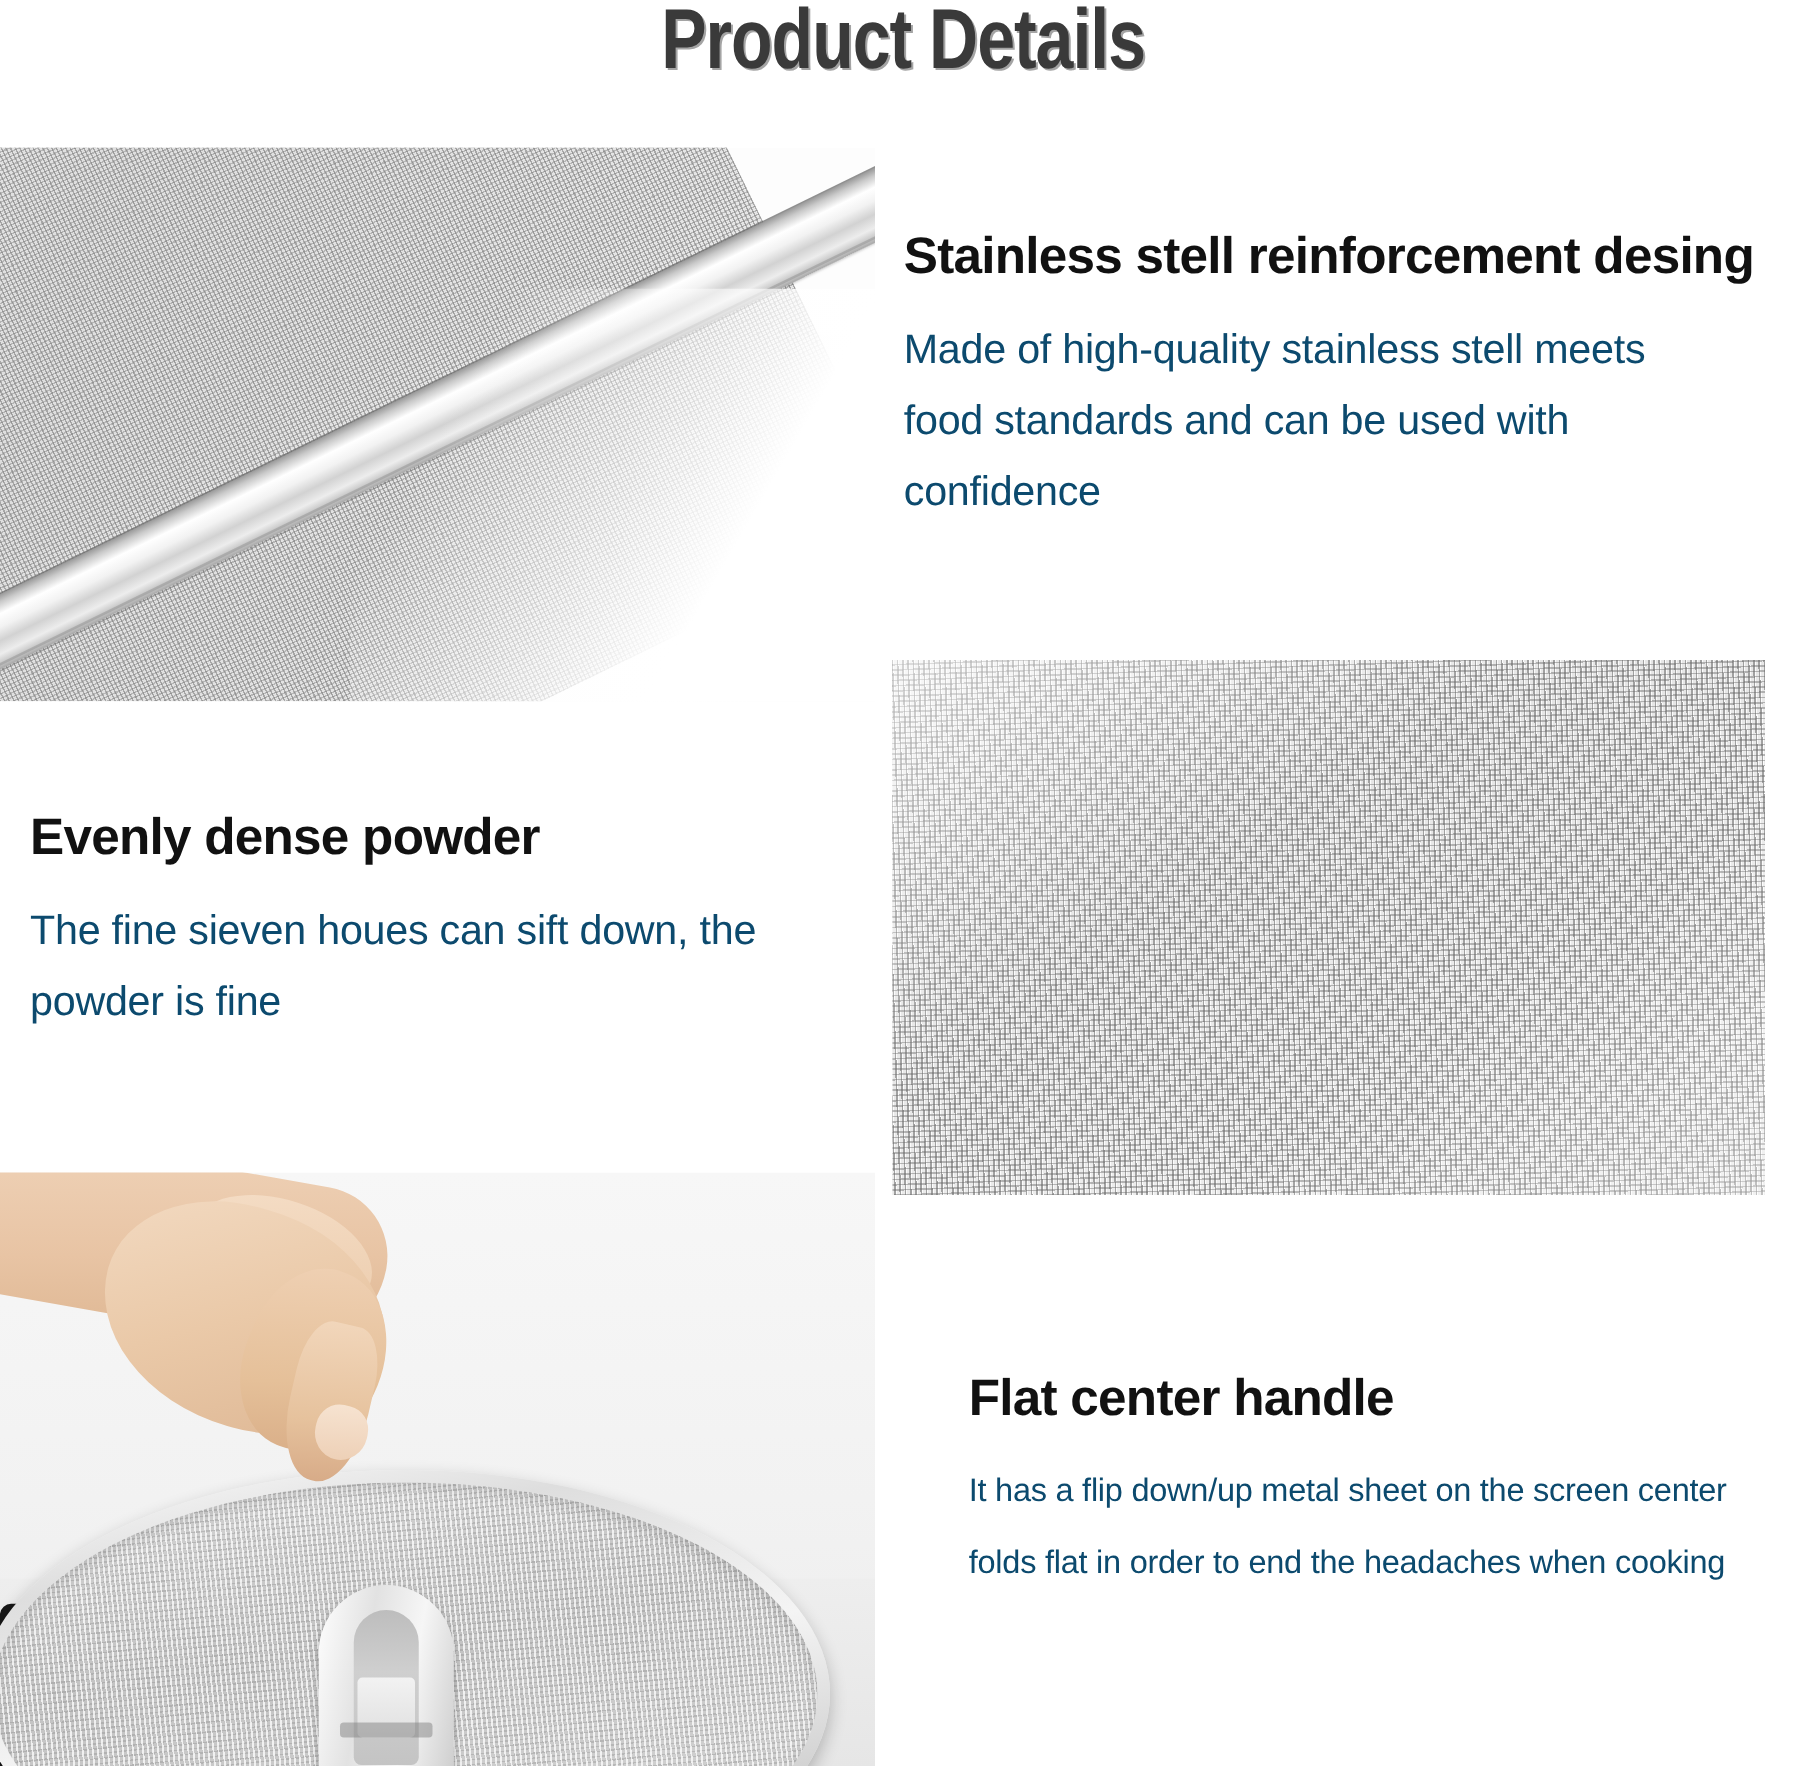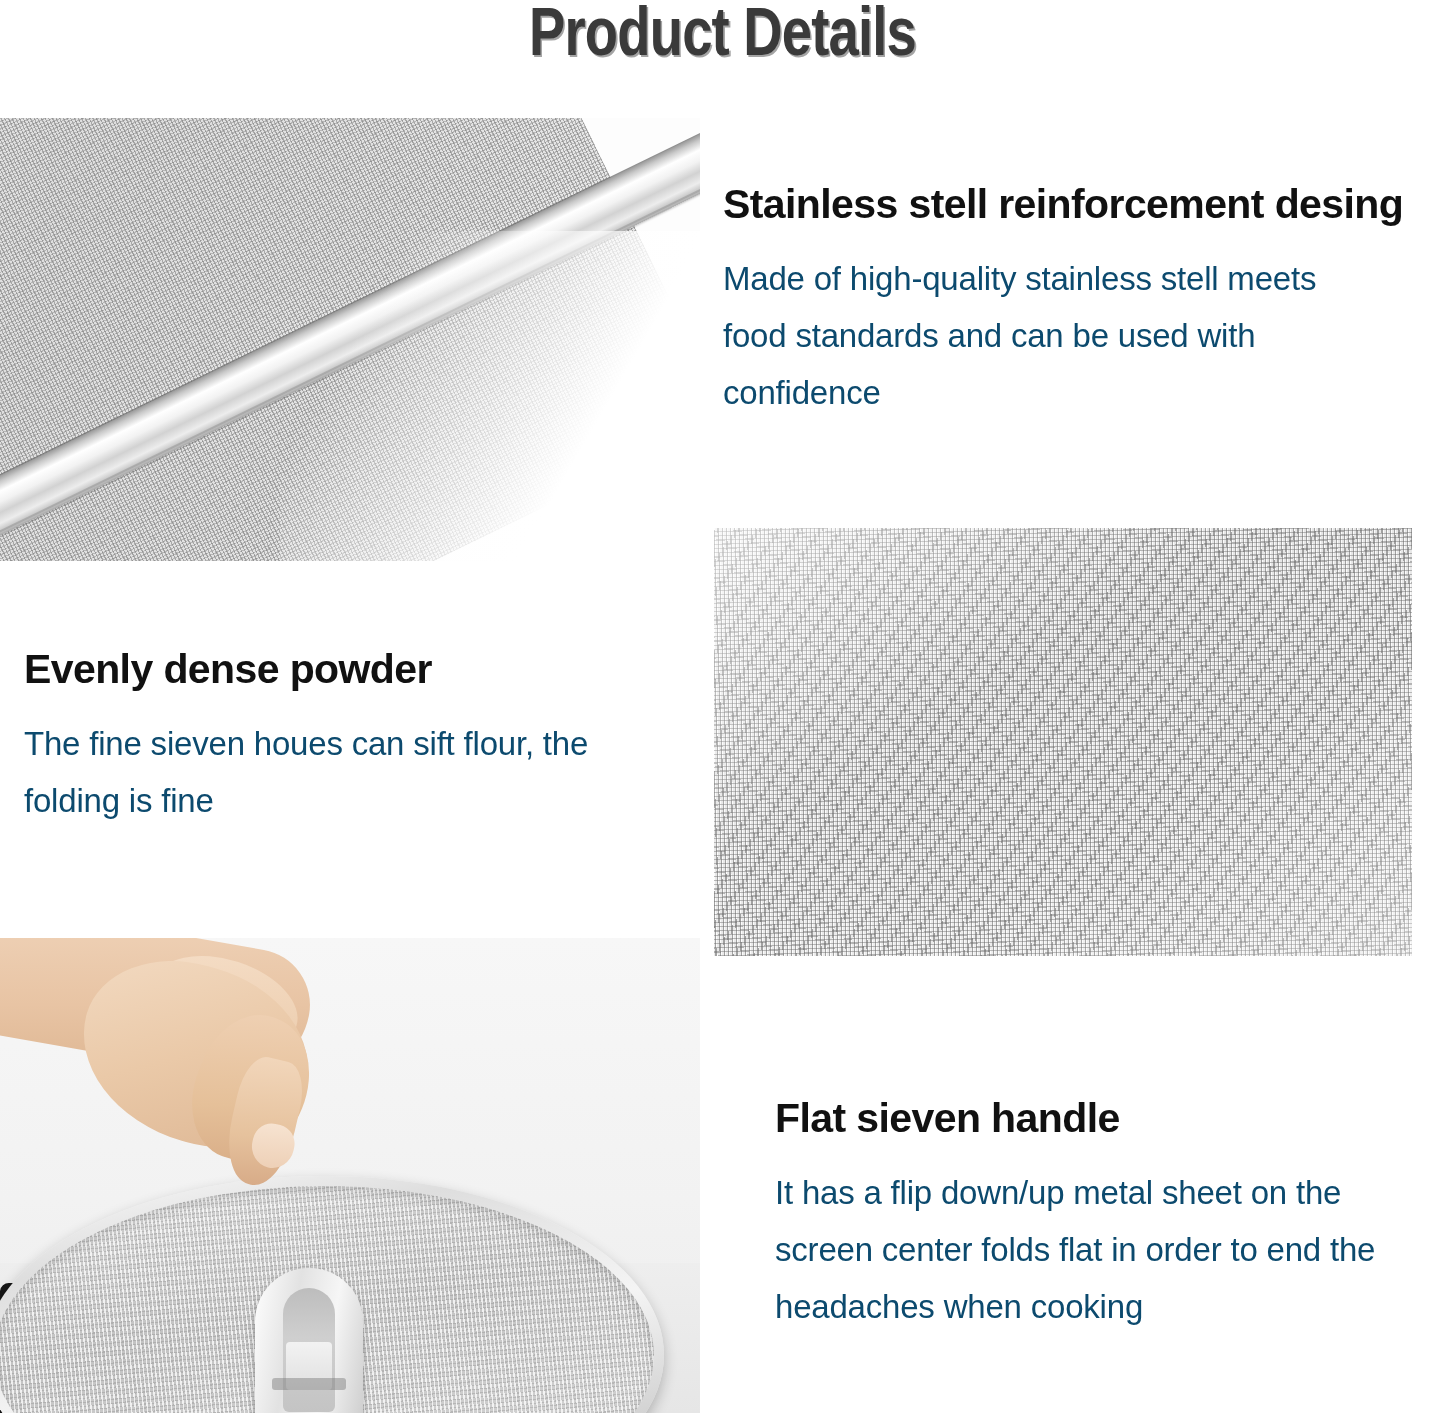--- a/index.html
+++ b/index.html
@@ -41,21 +41,21 @@
   #block-1{left:723px; top:180px; width:724px;}
   #block-1 .txt-h{font-size:41px; line-height:48px;}
   #block-1 .txt-b{font-size:33px; line-height:57px; margin-top:22px; width:640px;}
 
   #block-2{left:24px; top:645px; width:660px;}
   #block-2 .txt-h{font-size:41px; line-height:48px;}
   #block-2 .txt-b{font-size:33px; line-height:57px; margin-top:22px; width:650px;}
 
   #block-3{left:775px; top:1094px; width:660px;}
   #block-3 .txt-h{font-size:41px; line-height:48px;}
-  #block-3 .txt-b{font-size:33px; line-height:57px; margin-top:22px; width:655px;}
+  #block-3 .txt-b{font-size:26px; line-height:57px; margin-top:22px; width:655px;}
 
   
   .photo{position:absolute; overflow:hidden; background:#ffffff;}
 
   
   #photo-rim{left:0; top:118px; width:700px; height:443px;}
   #photo-rim .bg{position:absolute;inset:0;background:#fdfdfd;}
   
   #photo-rim .glow{
     position:absolute; left:250px; top:150px; width:700px; height:500px;
@@ -274,21 +274,21 @@
   <div class="fadeout"></div>
 </div>
 
 <div class="txt-block" id="block-1">
   <div class="txt-h">Stainless stell reinforcement desing</div>
   <div class="txt-b">Made of high-quality stainless stell meets food standards and can be used with confidence</div>
 </div>
 
 <div class="txt-block" id="block-2">
   <div class="txt-h">Evenly dense powder</div>
-  <div class="txt-b">The fine sieven houes can sift flour, the folding is fine</div>
+  <div class="txt-b">The fine sieven houes can sift down, the powder is fine</div>
 </div>
 
 <div class="photo" id="photo-mesh">
   <div class="weave"></div>
   <div class="sheen"></div>
 </div>
 
 <div class="photo" id="photo-hand">
   <div class="room"></div>
   <div class="counter"></div>
@@ -308,15 +308,15 @@
   <div class="u-tab2"></div>
   <div class="arm"></div>
   <div class="knuckle"></div>
   <div class="palm"></div>
   <div class="thumb"></div>
   <div class="index"></div>
   <div class="nail"></div>
 </div>
 
 <div class="txt-block" id="block-3">
-  <div class="txt-h">Flat sieven handle</div>
+  <div class="txt-h">Flat center handle</div>
   <div class="txt-b">It has a flip down/up metal sheet on the screen center folds flat in order to end the headaches when cooking</div>
 </div>
 
 </body></html>

